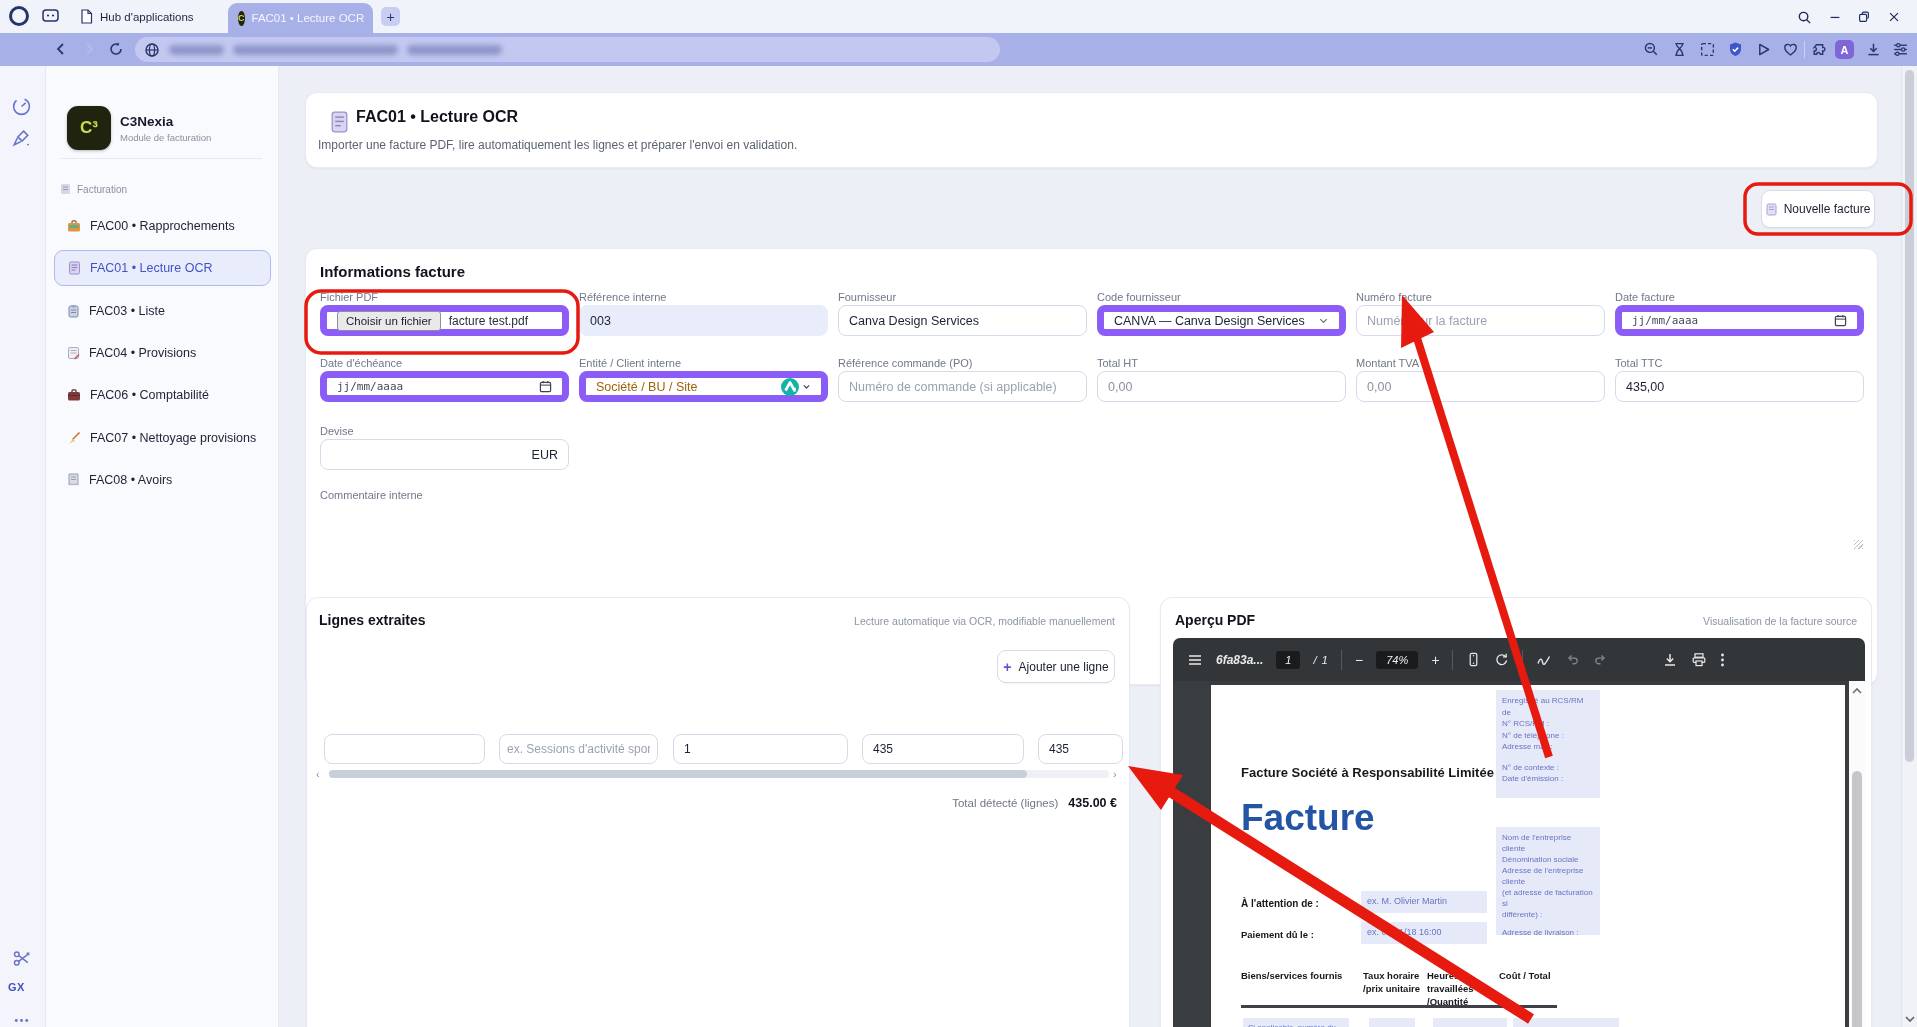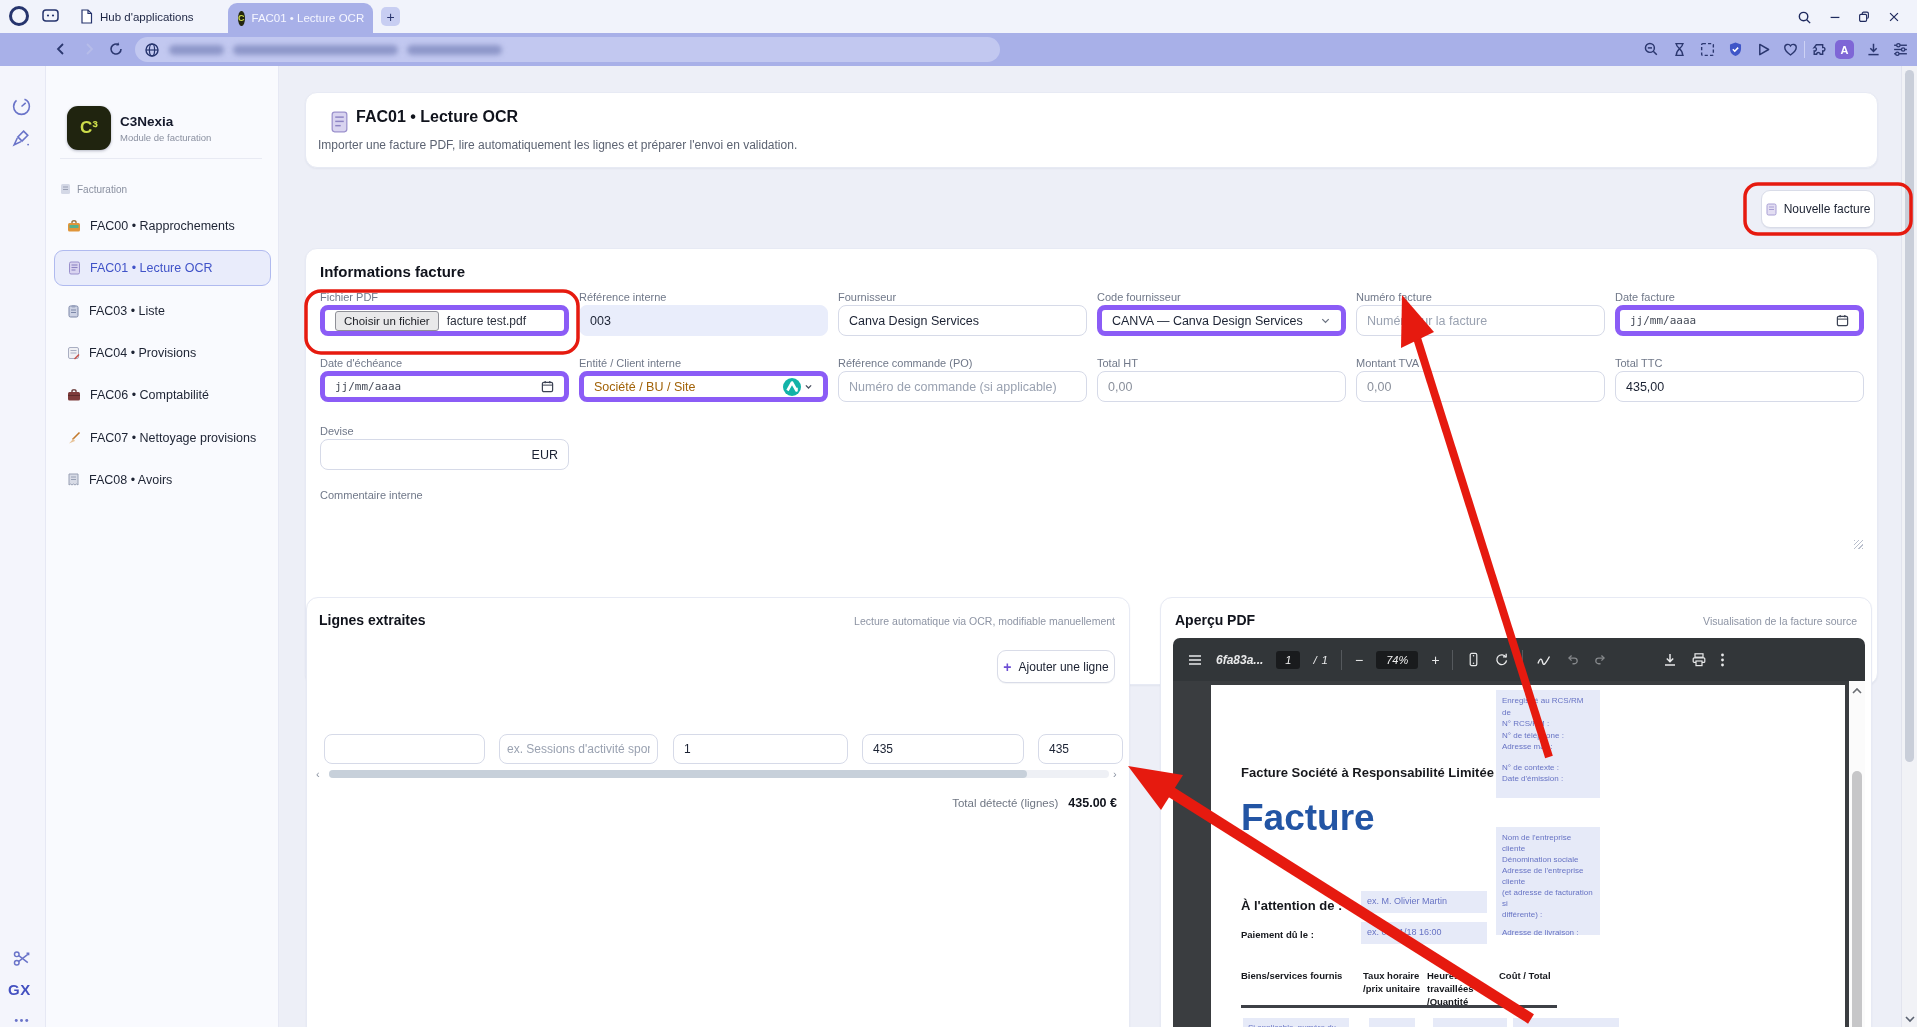--- a/index.html
+++ b/index.html
@@ -46,21 +46,21 @@
   .navitem.active{background:#e9ecfb;border:1px solid #b0baef;color:#4053c8;}
 
   
   .main{position:absolute;left:279px;top:66px;width:1622px;height:961px;background:#edeff7;overflow:hidden;}
   .card{position:absolute;background:#fff;border:1px solid #e7eaf4;border-radius:12px;
     box-shadow:0 1px 2px rgba(25,35,70,.05);box-sizing:border-box;}
   .lbl{position:absolute;font-size:11px;color:#707889;white-space:nowrap;}
   .inp{position:absolute;height:31px;border:1px solid #d6dae8;border-radius:8px;background:#fff;
     font-size:12.5px;color:#1b2233;padding:0 10px;box-sizing:border-box;font-family:"Liberation Sans",sans-serif;outline:none;}
   .inp::placeholder{color:#9aa2b1;}
-  .cbox{position:absolute;height:31px;border:5px solid #8b5cf6;border-radius:8px;background:#fff;
+  .cbox{position:absolute;height:31px;border:7px solid #8b5cf6;border-radius:8px;background:#fff;
     display:flex;align-items:center;padding:0 10px;box-sizing:border-box;font-size:12.5px;color:#1b2233;}
   .mono{font-family:"DejaVu Sans Mono","Liberation Mono",monospace;font-size:11px;color:#454b58;}
   .htitle{font-size:16px;font-weight:bold;color:#10131c;}
   .hint{font-size:10.5px;color:#8d94a4;}
   .btn{display:flex;align-items:center;justify-content:center;gap:7px;background:#fff;
     border:1px solid #d9dce8;border-radius:9px;font-size:12px;color:#1a2030;box-sizing:border-box;
     box-shadow:0 1px 1px rgba(25,35,70,.05);}
   .thead{position:absolute;background:#f1f3f9;border-radius:7px;display:flex;align-items:center;
     font-size:11px;color:#565d6d;}
   .pdfbar{position:absolute;background:#323639;border-radius:7px 7px 0 0;display:flex;align-items:center;color:#e8e9ea;}
@@ -225,21 +225,21 @@
           <circle cx="16.3" cy="15.8" r=".9" fill="currentColor"></circle>
         </svg>
     </div>
     <div class="rail-ic" style="top:882px;">
       <svg width="21" height="21" viewBox="0 0 20 20">
           <circle cx="5.5" cy="6" r="2.2" fill="none" stroke="currentColor" stroke-width="1.4"></circle>
           <circle cx="5.5" cy="14" r="2.2" fill="none" stroke="currentColor" stroke-width="1.4"></circle>
           <path d="M7.4 7.3 16 14M7.4 12.7 16 6M14.8 5h2v2" fill="none" stroke="currentColor" stroke-width="1.4"></path>
         </svg>
     </div>
-    <div class="rail-ic" style="top:915px;width:30px;left:8px;font-size:15px;font-weight:bold;color:#4350c0;letter-spacing:.5px;">GX</div>
+    <div class="rail-ic" style="top:915px;width:30px;left:8px;font-size:11px;font-weight:bold;color:#4350c0;letter-spacing:.5px;">GX</div>
     <div class="rail-ic" style="top:944px;">
       <svg width="21" height="21" viewBox="0 0 20 20">
           <circle cx="5" cy="10" r="1.4" fill="currentColor"></circle>
           <circle cx="10" cy="10" r="1.4" fill="currentColor"></circle>
           <circle cx="15" cy="10" r="1.4" fill="currentColor"></circle>
         </svg>
     </div>
   </div>
 
   <div class="sidebar">
@@ -561,21 +561,21 @@
               <div class="bluetxt" style="font-size:8px;line-height:11px;">
                 <div>Nom de l'entreprise cliente</div>
                 <div>Dénomination sociale</div>
                 <div>Adresse de l'entreprise cliente</div>
                 <div>(et adresse de facturation si</div>
                 <div>différente) :</div>
                 <div style="height:7px;"></div>
                 <div>Adresse de livraison :</div>
               </div>
             </div>
-            <div class="abs" style="left:30px;top:213px;font-size:13px;font-weight:bold;color:#15171c;">À l'attention de :</div>
+            <div class="abs" style="left:30px;top:213px;font-size:10px;font-weight:bold;color:#15171c;">À l'attention de :</div>
             <div class="abs bluebg bluetxt" style="left:150px;top:206px;width:126px;height:22px;font-size:9px;padding:5px 6px 0;box-sizing:border-box;">ex. M. Olivier Martin</div>
             <div class="abs" style="left:30px;top:244px;font-size:9.5px;font-weight:bold;color:#15171c;">Paiement dû le :</div>
             <div class="abs bluebg bluetxt" style="left:150px;top:237px;width:126px;height:22px;font-size:9px;padding:5px 6px 0;box-sizing:border-box;">ex. 01/01/18 16:00</div>
 
             <div class="abs" style="left:30px;top:284px;font-size:9.5px;font-weight:bold;color:#15171c;line-height:13px;">
               <span class="abs" style="left:0;width:110px;">Biens/services fournis</span>
               <span class="abs" style="left:122px;width:60px;"><span>Taux horaire</span><br><span>/prix unitaire</span></span>
               <span class="abs" style="left:186px;width:62px;"><span>Heures travaillées</span><br><span>/Quantité</span></span>
               <span class="abs" style="left:258px;width:70px;">Coût / Total</span>
             </div>

